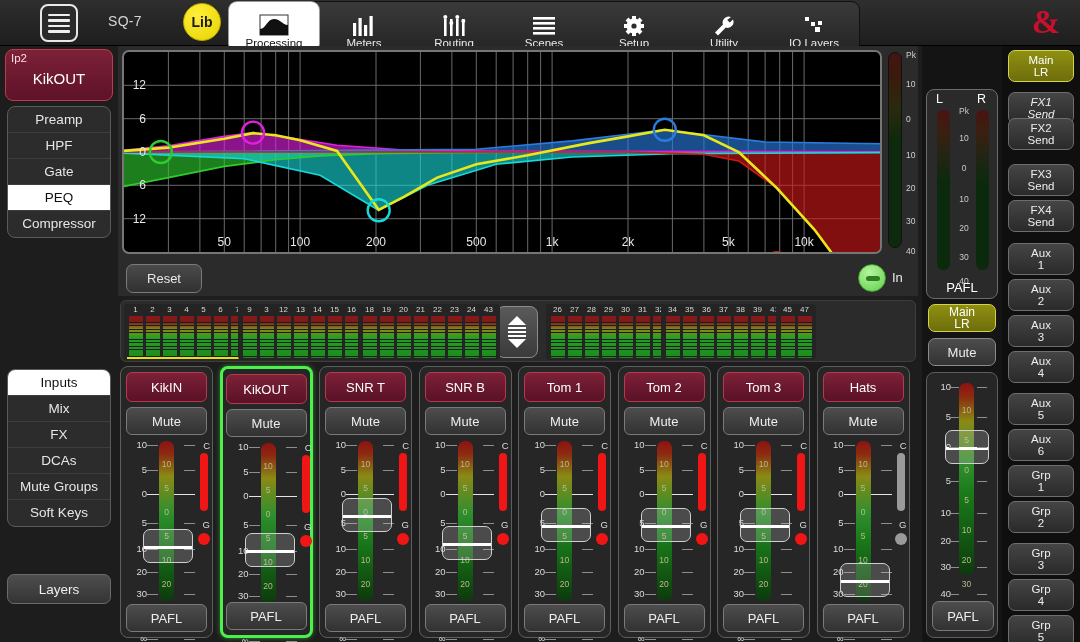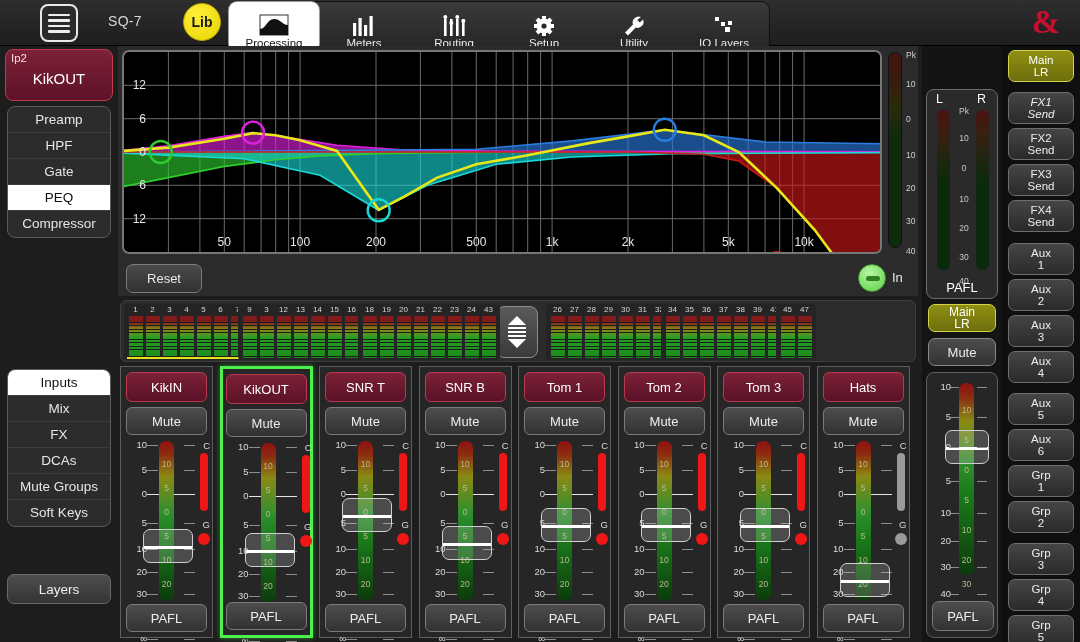--- a/index.html
+++ b/index.html
@@ -141,21 +141,21 @@
   }
   .tri-up { width:0;height:0;border-left:9px solid transparent;border-right:9px solid transparent;border-bottom:9px solid #fff; }
   .tri-dn { width:0;height:0;border-left:9px solid transparent;border-right:9px solid transparent;border-top:9px solid #fff; }
   .nav-lines { display:flex; flex-direction:column; gap:2px; }
   .nav-lines i { display:block; width:18px; height:2px; background:#fff; }
 
   
   #strips { position: absolute; left: 120px; top: 366px; width: 800px; height: 276px; }
   .strip {
     position: absolute; top: 0; width: 93px; height: 272px;
-    background: #262626; border: 1px solid #5e5e5e; border-radius: 0;
+    background: #262626; border: 1px solid #5e5e5e; border-radius: 8px;
   }
   .strip.selected { border: 3px solid #4cf04c; box-shadow: 0 0 5px rgba(76,240,76,.5); }
   .strip .nametag {
     position: absolute; left: 5px; top: 5px; width: 81px; height: 30px;
     background: linear-gradient(#7c2138, #5a1126);
     border: 1px solid #b8394e; border-radius: 6px;
     color: #fff; font-size: 13px; display: flex; align-items: center; justify-content: center;
   }
   .strip.selected .nametag { left: 3px; }
   .strip .mutebtn {
@@ -318,20 +318,33 @@
                 <rect x="15" y="4" width="2.6" height="17"></rect>
                 <rect x="21" y="4" width="2.6" height="17"></rect>
                 <circle cx="4.3" cy="2" r="2"></circle>
                 <circle cx="10.3" cy="8" r="2"></circle>
                 <circle cx="16.3" cy="2" r="2"></circle>
                 <circle cx="22.3" cy="6" r="2"></circle>
               </g>
             </svg>
           </span>
           <span>Routing</span>
+        </div>
+        <div class="tab">
+          <span class="ticon">
+            <svg width="26" height="21" viewBox="0 0 26 21">
+              <g fill="#fff">
+                <rect x="2" y="2" width="22" height="2.6"></rect>
+                <rect x="2" y="7" width="22" height="2.6"></rect>
+                <rect x="2" y="12" width="22" height="2.6"></rect>
+                <rect x="2" y="17" width="22" height="2.6"></rect>
+              </g>
+            </svg>
+          </span>
+          <span>Scenes</span>
         </div>
         <div class="tab">
           <span class="ticon">
             <svg width="26" height="21" viewBox="0 0 26 21">
               <g fill="#fff">
                 <circle cx="13" cy="11" r="7.5"></circle>
                 <g stroke="#fff" stroke-width="4">
                   <line x1="13" y1="1" x2="13" y2="21"></line>
                   <line x1="3" y1="11" x2="23" y2="11"></line>
                   <line x1="6" y1="4" x2="20" y2="18"></line>
@@ -1093,21 +1106,21 @@
 
   <div id="sends">
       <div class="sbtn active" style="top: 4px;">
         <span>Main</span>
         <span>LR</span>
       </div>
       <div class="sbtn" style="top: 46px; font-style: italic;">
         <span>FX1</span>
         <span>Send</span>
       </div>
-      <div class="sbtn" style="top: 82px;">
+      <div class="sbtn" style="top: 72px;">
         <span>FX2</span>
         <span>Send</span>
       </div>
       <div class="sbtn" style="top: 118px;">
         <span>FX3</span>
         <span>Send</span>
       </div>
       <div class="sbtn" style="top: 154px;">
         <span>FX4</span>
         <span>Send</span>

